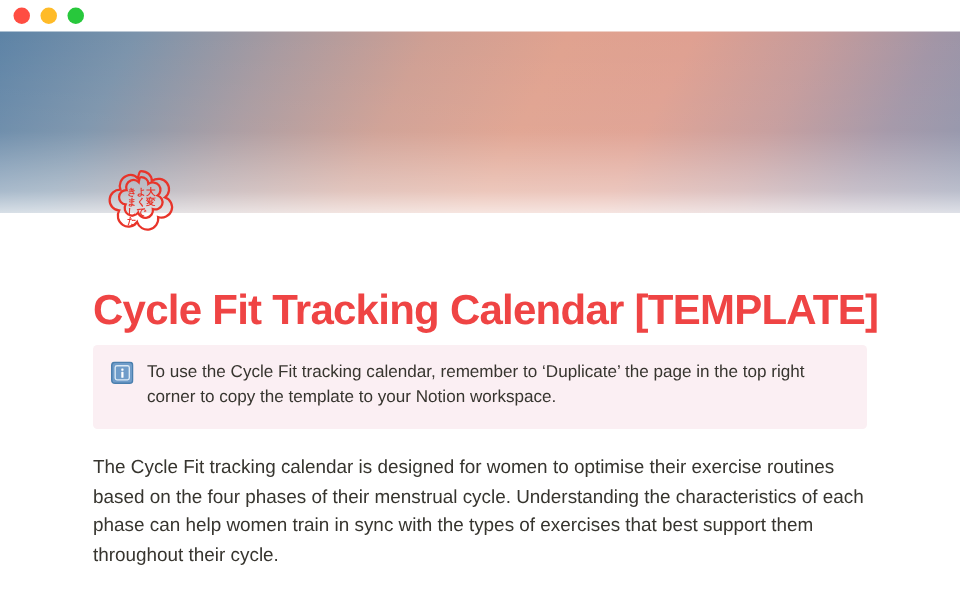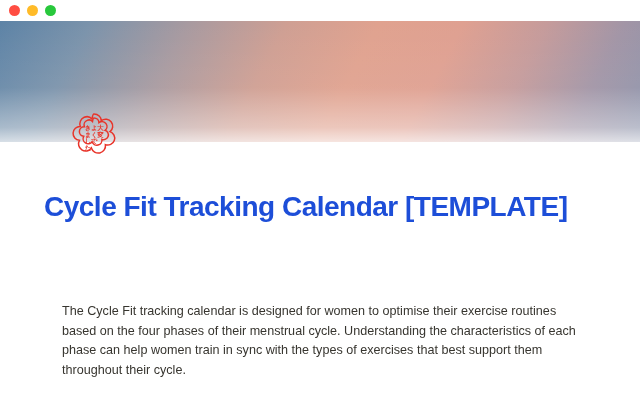--- a/index.html
+++ b/index.html
@@ -61,26 +61,26 @@
   }
 
   
   #page-body {
     position:absolute; left:0; top:142px;
     width:640px; height:258px;
     background:#ffffff;
   }
 
   #page-title {
-    position:absolute; left:44px; top:49px;
+    position:absolute; left:62px; top:49px;
     width:520px;
     font-size:28px;
     font-weight:bold;
     letter-spacing:-0.5px;
-    color:#1d4ed8;
+    color:#ef4444;
     line-height:1.12;
     white-space:nowrap;
   }
 
   
   #callout-block {
     position:absolute; left:62px; top:88px;
     width:516px;
     background:#fbeff3;
     border-radius:3px;
@@ -170,16 +170,27 @@
       <text x="18.9" y="32">し</text>
       <text x="18.9" y="38.5">た</text>
     </g>
   </svg>
 </div>
 
 <div id="page-body">
 
   <h1 id="page-title">Cycle Fit Tracking Calendar [TEMPLATE]</h1>
 
+  <div id="callout-block">
+    <span id="callout-icon">
+      <svg viewBox="0 0 15 15" xmlns="http://www.w3.org/2000/svg">
+        <rect x="0.5" y="0.5" width="14" height="14" rx="2.2" fill="#6f9cc9" stroke="#4a7fae" stroke-width="1"></rect>
+        <rect x="2.8" y="2.8" width="9.4" height="9.4" rx="1.2" fill="none" stroke="#dbe9f5" stroke-width="0.9"></rect>
+        <rect x="6.85" y="4.7" width="1.5" height="1.5" rx="0.3" fill="#ffffff"></rect>
+        <rect x="6.85" y="6.9" width="1.5" height="4.0" rx="0.4" fill="#ffffff"></rect>
+      </svg>
+    </span>
+    <div id="callout-text">To use the Cycle Fit tracking calendar, remember to ‘Duplicate’ the page in the top right corner to copy the template to your Notion workspace.</div>
+  </div>
 
   <p id="intro-paragraph">The Cycle Fit tracking calendar is designed for women to optimise their exercise routines based on the four phases of their menstrual cycle. Understanding the characteristics of each phase can help women train in sync with the types of exercises that best support them throughout their cycle.</p>
 
 </div>
 
 </body></html>

